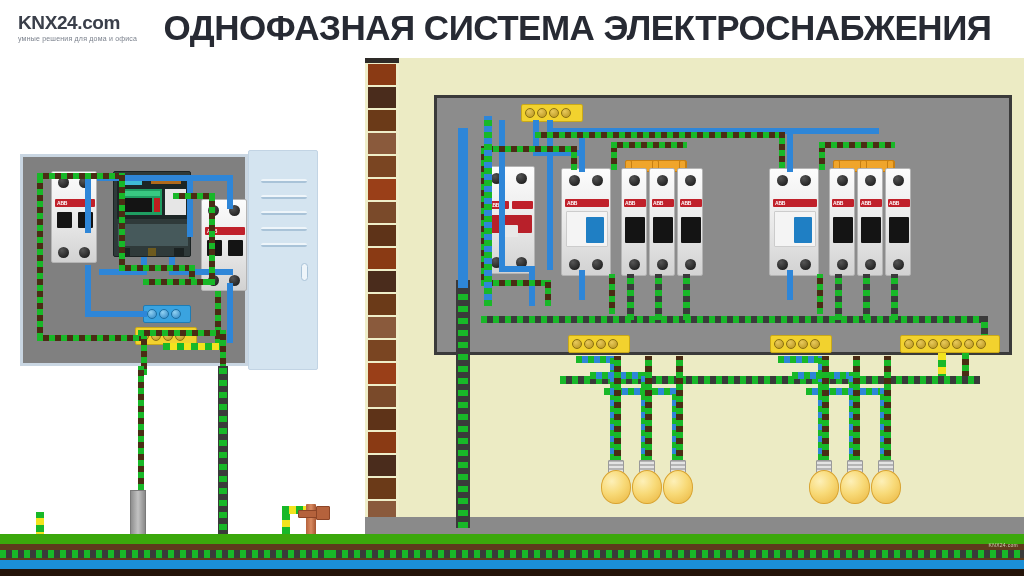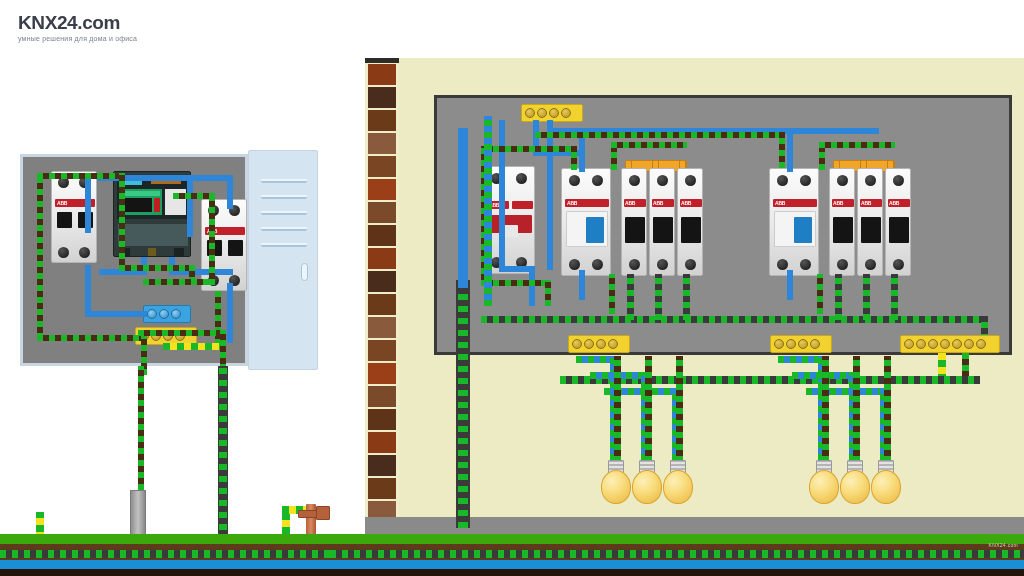--- a/index.html
+++ b/index.html
@@ -107,20 +107,21 @@
 </head>
 <body>
 
 <div id="stage">
 
   <div class="header">
     <div class="logo">
       <div class="logo-main"><span>KNX24</span><span class="dotcom">.com</span></div>
       <div class="logo-sub">умные решения для дома и офиса</div>
     </div>
+    <div class="title">ОДНОФАЗНАЯ СИСТЕМА ЭЛЕКТРОСНАБЖЕНИЯ</div>
   </div>
 
   <div class="wall-bg"></div>
   <div class="brick-col" id="brickcol">
       <div class="brick" style="top: 5px; background: rgb(138, 58, 20);"></div>
       <div class="brick" style="top: 28px; background: rgb(74, 44, 28);"></div>
       <div class="brick" style="top: 51px; background: rgb(107, 58, 24);"></div>
       <div class="brick" style="top: 74px; background: rgb(138, 90, 60);"></div>
       <div class="brick" style="top: 97px; background: rgb(122, 69, 34);"></div>
       <div class="brick" style="top: 120px; background: rgb(154, 63, 24);"></div>

